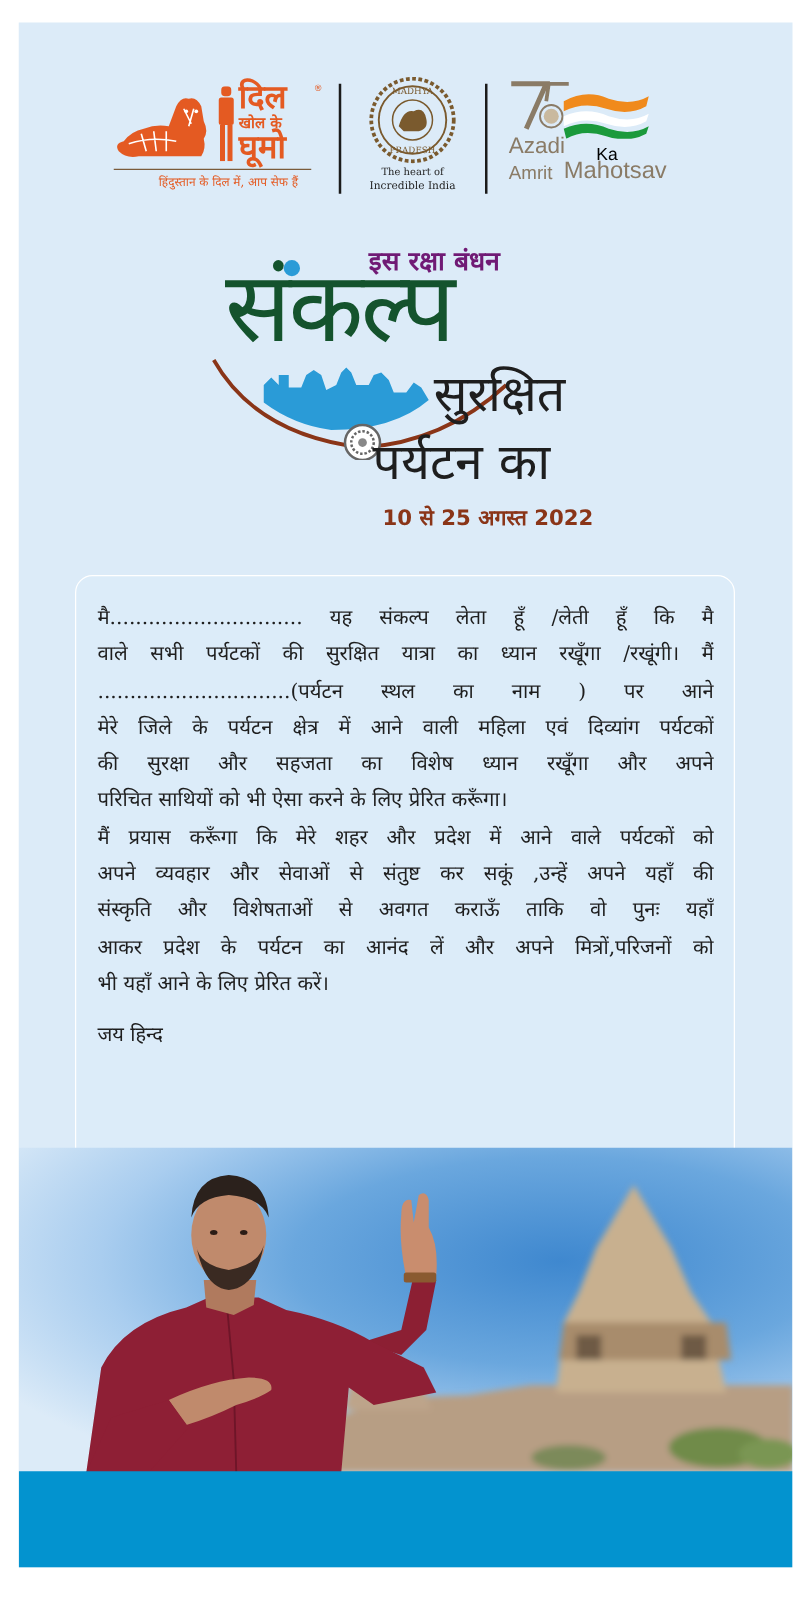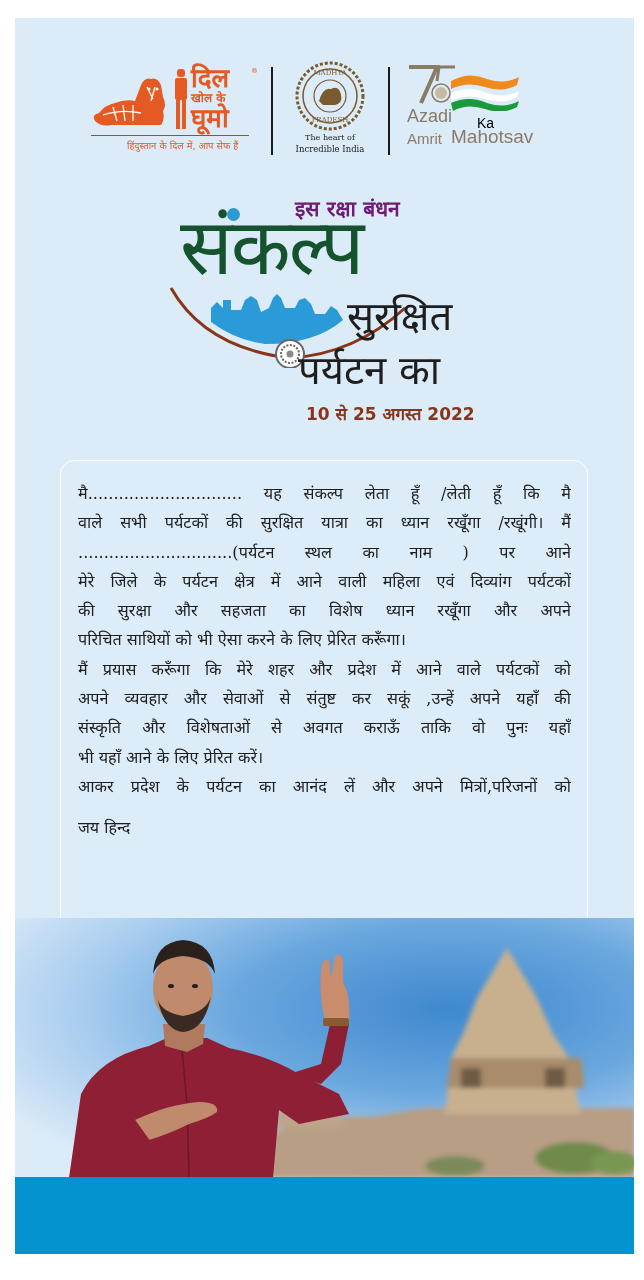--- a/index.html
+++ b/index.html
@@ -160,22 +160,22 @@
     <div class="pledge-para">
       <span class="pledge-line justify">मै.............................. यह संकल्प लेता हूँ /लेती हूँ कि मै</span>
       <span class="pledge-line justify">वाले सभी पर्यटकों की सुरक्षित यात्रा का ध्यान रखूँगा /रखूंगी। मैं</span>
       <span class="pledge-line justify">..............................(पर्यटन स्थल का नाम ) पर आने</span>
       <span class="pledge-line justify">मेरे जिले के पर्यटन क्षेत्र में आने वाली महिला एवं दिव्यांग पर्यटकों</span>
       <span class="pledge-line justify">की सुरक्षा और सहजता का विशेष ध्यान रखूँगा और अपने</span>
       <span class="pledge-line">परिचित साथियों को भी ऐसा करने के लिए प्रेरित करूँगा।</span>
       <span class="pledge-line justify">मैं प्रयास करूँगा कि मेरे शहर और प्रदेश में आने वाले पर्यटकों को</span>
       <span class="pledge-line justify">अपने व्यवहार और सेवाओं से संतुष्ट कर सकूं ,उन्हें अपने यहाँ की</span>
       <span class="pledge-line justify">संस्कृति और विशेषताओं से अवगत कराऊँ ताकि वो पुनः यहाँ</span>
+      <span class="pledge-line justify">आकर प्रदेश के पर्यटन का आनंद लें और अपने मित्रों,परिजनों को</span>
       <span class="pledge-line">भी यहाँ आने के लिए प्रेरित करें।</span>
-      <span class="pledge-line justify">आकर प्रदेश के पर्यटन का आनंद लें और अपने मित्रों,परिजनों को</span>
     </div>
     <div class="sign-off">जय  हिन्द</div>
   </div>
 
   <div class="scene">
     <div class="sky"></div>
     <svg class="temple" viewBox="0 0 379 240">
       <defs>
         <filter id="blur1">
             <feGaussianBlur stdDeviation="2.5"></feGaussianBlur>

